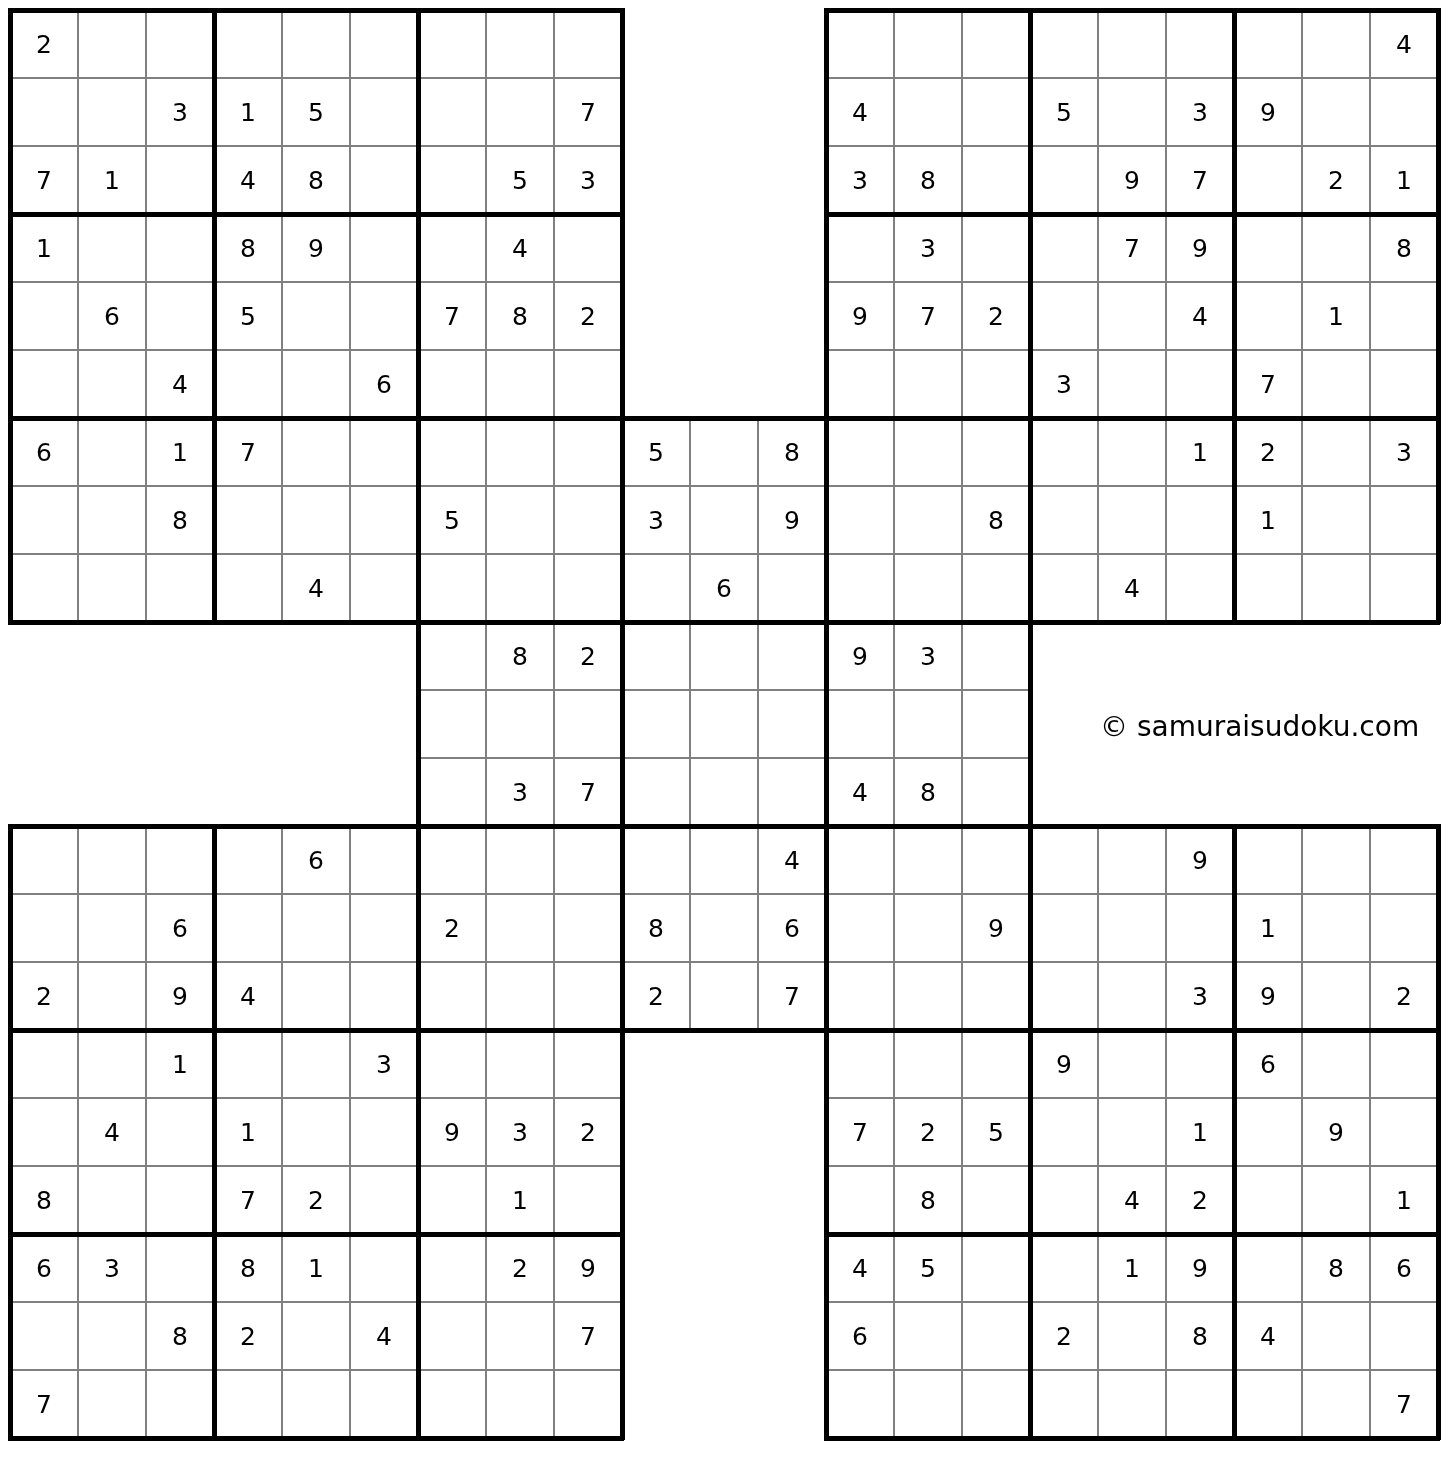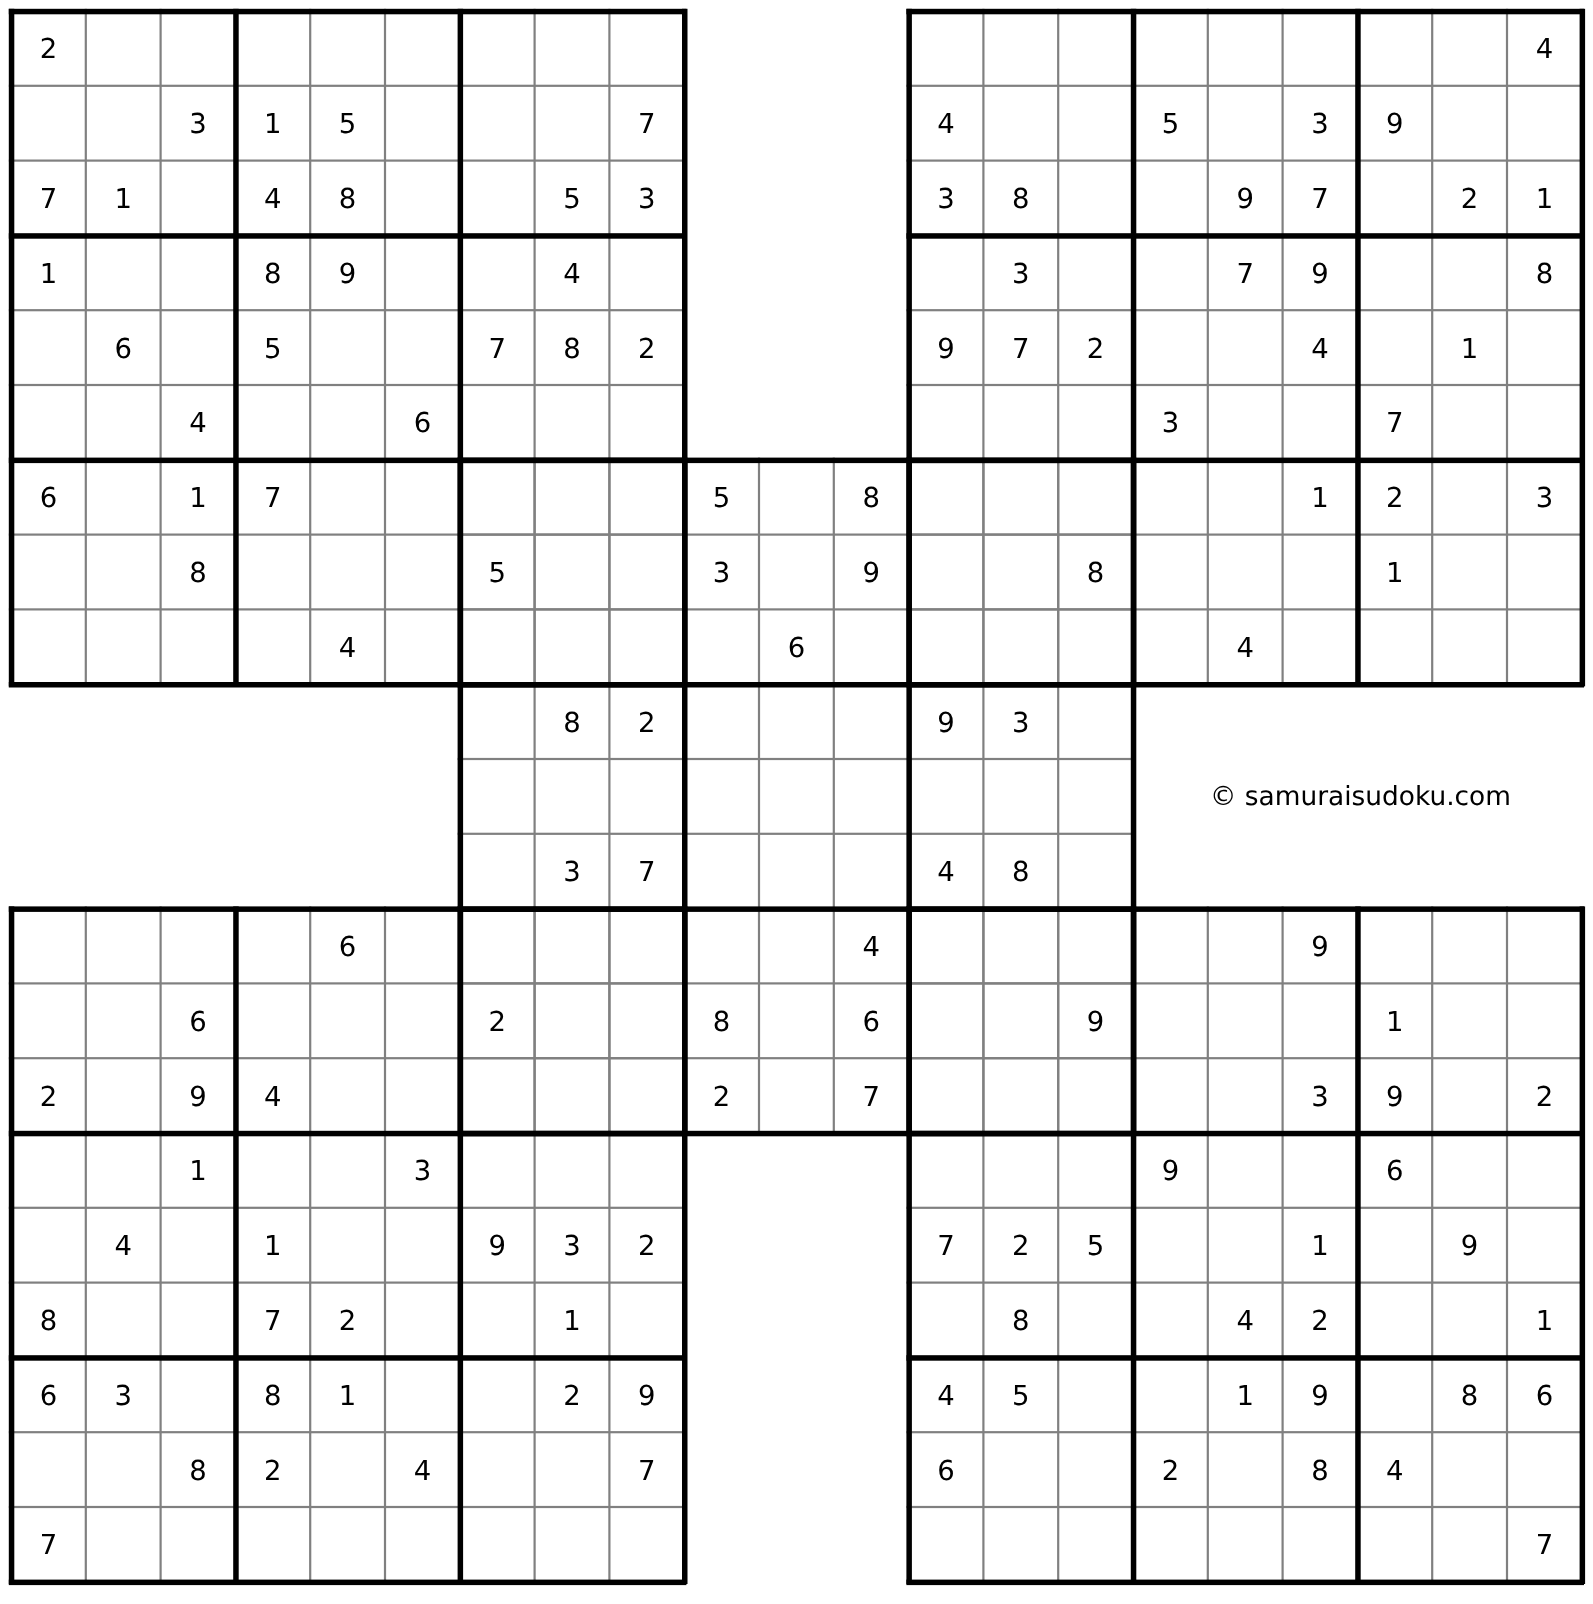--- a/index.html
+++ b/index.html
@@ -4,21 +4,21 @@
 <style>
   html, body { margin: 0; padding: 0; background: #ffffff; }
   body { width: 1448px; height: 1458px; position: relative; overflow: hidden;
          font-family: "DejaVu Sans", sans-serif; }
   #board { position: absolute; left: 10px; top: 10px; width: 1428px; height: 1428px; }
   .cell { position: absolute; width: 68px; height: 68px; box-sizing: border-box;
           display: flex; align-items: center; justify-content: center;
           font-size: 25px; color: #000; background: #fff; }
   .vline, .hline { position: absolute; background: #808080; }
   .thick { background: #000; }
-  #copyright { position: absolute; left: 1100px; top: 710px; font-size: 24px; color: #000;
+  #copyright { position: absolute; left: 1100px; top: 710px; font-size: 28px; color: #000;
                white-space: nowrap; }
 </style>
 </head>
 <body>
 
 <div id="board">
     <div class="cell" style="left: 0px; top: 0px;">2</div>
     <div class="cell" style="left: 68px; top: 0px;"></div>
     <div class="cell" style="left: 136px; top: 0px;"></div>
     <div class="cell" style="left: 204px; top: 0px;"></div>

